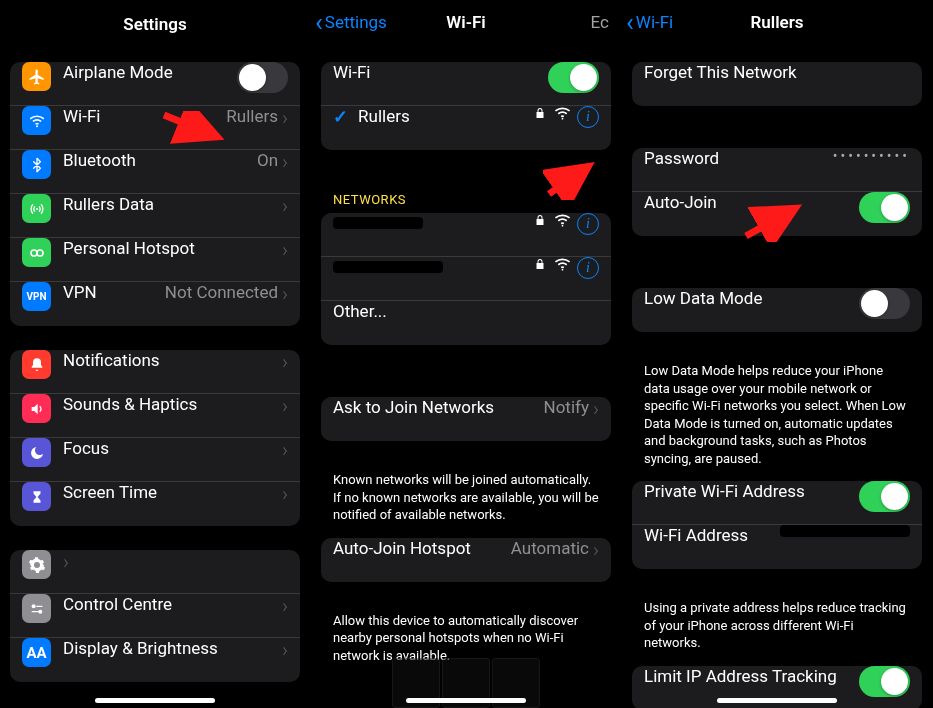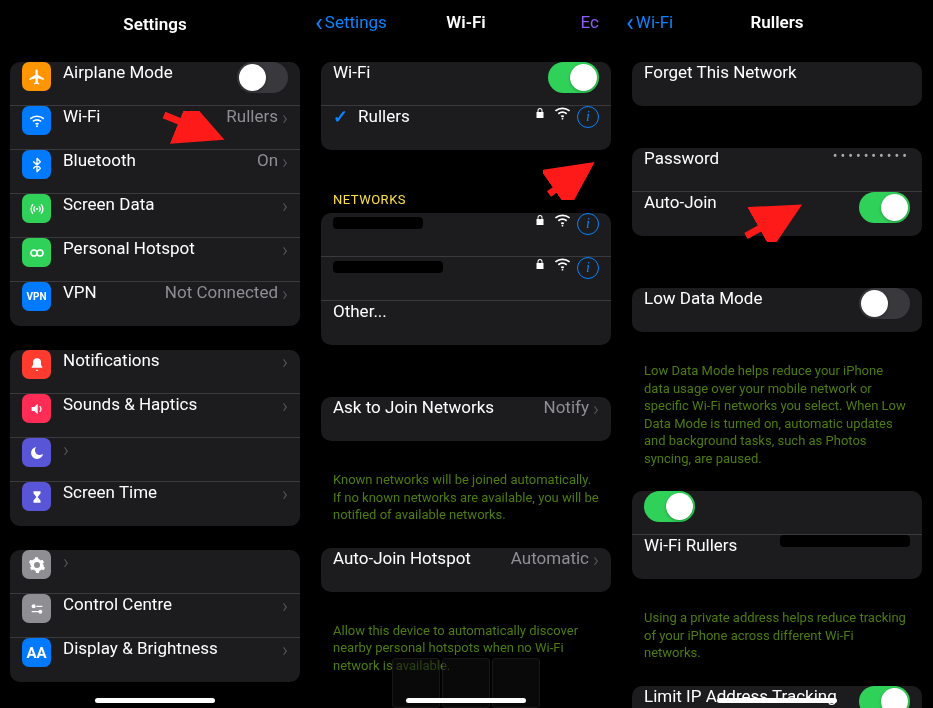--- a/index.html
+++ b/index.html
@@ -10,36 +10,36 @@
     width: 933px;
     height: 708px;
     overflow: hidden;
     display: flex;
   }
   .pane { position: relative; height: 708px; width: 311px; background:#000; overflow:hidden; border-right:1px solid #000;}
   .pane-title { font-size: 17px; font-weight: 600; text-align:center; padding: 14px 0 10px; }
   .nav-bar { display:flex; align-items:center; height:44px; position:relative; }
   .nav-back { color:#0a84ff; font-size:17px; display:flex; align-items:center; padding-left:4px; gap:2px;}
   .nav-title { position:absolute; left:0; right:0; text-align:center; font-size:17px; font-weight:600; pointer-events:none;}
-  .nav-right { position:absolute; right:22px; font-size:17px; color:#8b5cf6;}
+  .nav-right { position:absolute; right:12px; font-size:17px; color:#a3a3a3;}
   .group { background:#1c1c1e; border-radius:10px; margin: 0 10px 24px; overflow:hidden;}
   .row { display:flex; align-items:flex-start; min-height:44px; padding:0 12px; border-bottom:0.5px solid #3a3a3c; position:relative;}
   .row:last-child { border-bottom:none; }
   .row .label { flex:1; font-size:17px; color:#fff;}
   .row .value { color:#8e8e93; font-size:17px; margin-right:4px;}
   .row .chevron { color:#5a5a5e; font-size:20px; font-weight:300;}
   .icon-box { width:29px; height:29px; border-radius:7px; display:flex; align-items:center; justify-content:center; margin-right:12px; flex-shrink:0;}
   .toggle { width:51px; height:31px; border-radius:16px; position:relative; flex-shrink:0;}
   .toggle .knob { width:27px; height:27px; background:#fff; border-radius:50%; position:absolute; top:2px; box-shadow:0 1px 3px rgba(0,0,0,0.3);}
   .toggle.on { background:#30d158; }
   .toggle.on .knob { right:2px; }
   .toggle.off { background:#39393d; }
   .toggle.off .knob { left:2px; }
   .section-header { color:#fde047; font-size:13px; text-transform:uppercase; padding: 0 22px 6px; letter-spacing:0.5px;}
-  .section-footer { color:#4d7c0f; font-size:13px; padding:6px 22px 24px; line-height:1.35;margin-top:20px;}
+  .section-footer { color:#ffffff; font-size:13px; padding:6px 22px 14px; line-height:1.35;margin-top:20px;}
   .spacer-sm { height:18px; }
   .spacer-md { height:28px; }
   .checkmark { color:#0a84ff; font-size:18px; margin-right:10px; font-weight:600;}
   .lock-wifi { display:flex; align-items:center; gap:8px; color:#fff;}
   .info-circle { width:22px; height:22px; border:1.5px solid #0a84ff; border-radius:50%; display:flex; align-items:center; justify-content:center; color:#0a84ff; font-family:Georgia,serif; font-size:14px; font-style:italic; margin-left:6px;}
   .forget { color:#0a84ff; }
   .dots { letter-spacing:3px; color:#aaa; font-size:14px;}
   .redacted { background:#000; border-radius:4px; height:12px;}
   .arrow { position:absolute; pointer-events:none; }
   .arrow svg { display:block; }
@@ -90,21 +90,21 @@
       <span class="value">On</span>
       <span class="chevron">›</span>
     </div>
     <div class="row">
       <div class="icon-box" style="background:#30d158">
         <svg width="16" height="16" viewBox="0 0 24 24" fill="none" stroke="#fff" stroke-width="2">
             <path d="M6 5a10 10 0 0 0 0 14M18 5a10 10 0 0 1 0 14M9 8a6 6 0 0 0 0 8M15 8a6 6 0 0 1 0 8"></path>
             <circle cx="12" cy="12" r="1.5" fill="#fff" stroke="none"></circle>
           </svg>
       </div>
-      <span class="label">Screen Data</span>
+      <span class="label">Rullers Data</span>
       <span class="chevron">›</span>
     </div>
     <div class="row">
       <div class="icon-box" style="background:#30d158">
         <svg width="18" height="18" viewBox="0 0 24 24" fill="none" stroke="#fff" stroke-width="2.2">
             <circle cx="8" cy="12" r="4"></circle>
             <circle cx="16" cy="12" r="4"></circle>
           </svg>
       </div>
       <span class="label">Personal Hotspot</span>
@@ -137,20 +137,21 @@
       </div>
       <span class="label">Sounds &amp; Haptics</span>
       <span class="chevron">›</span>
     </div>
     <div class="row">
       <div class="icon-box" style="background:#5856d6">
         <svg width="16" height="16" viewBox="0 0 24 24" fill="#fff">
             <path d="M21 13A9 9 0 1 1 11 3a7 7 0 0 0 10 10z"></path>
           </svg>
       </div>
+      <span class="label">Focus</span>
       <span class="chevron">›</span>
     </div>
     <div class="row">
       <div class="icon-box" style="background:#5856d6">
         <svg width="14" height="16" viewBox="0 0 24 24" fill="#fff">
             <path d="M6 2h12v4l-5 6 5 6v4H6v-4l5-6-5-6V2z"></path>
           </svg>
       </div>
       <span class="label">Screen Time</span>
       <span class="chevron">›</span>
@@ -345,26 +346,27 @@
       <span class="label">Low Data Mode</span>
       <div class="toggle off">
           <div class="knob"></div>
         </div>
     </div>
   </div>
   <div class="section-footer">Low Data Mode helps reduce your iPhone data usage over your mobile network or specific Wi-Fi networks you select. When Low Data Mode is turned on, automatic updates and background tasks, such as Photos syncing, are paused.</div>
 
   <div class="group">
     <div class="row">
+      <span class="label">Private Wi-Fi Address</span>
       <div class="toggle on">
           <div class="knob"></div>
         </div>
     </div>
     <div class="row">
-      <span class="label">Wi-Fi Rullers</span>
+      <span class="label">Wi-Fi Address</span>
       <span class="redacted" style="width:130px"></span>
     </div>
   </div>
   <div class="section-footer">Using a private address helps reduce tracking of your iPhone across different Wi-Fi networks.</div>
 
   <div class="group">
     <div class="row">
       <span class="label">Limit IP Address Tracking</span>
       <div class="toggle on">
           <div class="knob"></div>

